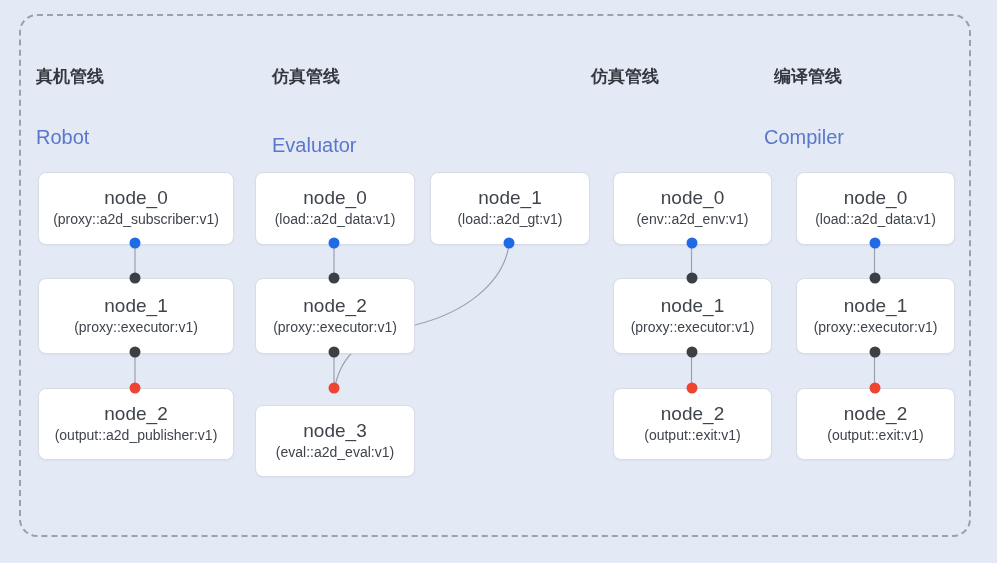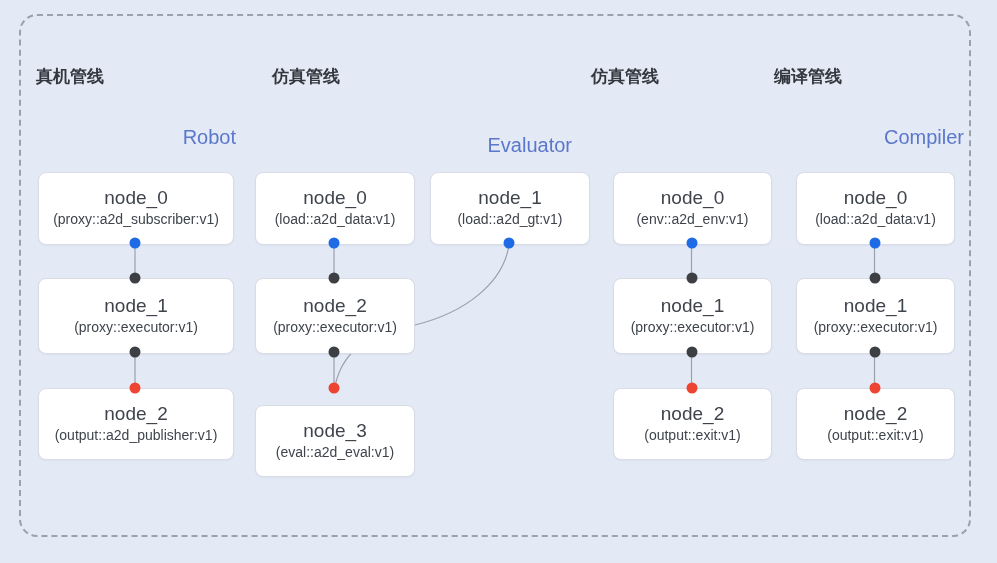--- a/index.html
+++ b/index.html
@@ -4,21 +4,21 @@
 <style>
   html,body{margin:0;padding:0;}
   body{font-family:"Liberation Sans","DejaVu Sans",sans-serif;}
   .canvas{position:relative;width:997px;height:563px;background:var(--background,#e4e9f6);overflow:hidden;}
   .dashed-frame{position:absolute;left:19px;top:14px;width:948px;height:519px;
     border:2px dashed var(--frame-dash,#9aa2ae);border-radius:18px;z-index:0;}
   .edges{position:absolute;left:0;top:0;width:997px;height:563px;z-index:1;}
   .edges line,.edges path{stroke:var(--edge,#9aa1ac);stroke-width:1.2;fill:none;}
   .title-zh{position:absolute;z-index:2;text-align:left;font-size:17px;font-weight:700;
     color:var(--title-zh,#33373e);height:22px;line-height:22px;}
-  .title-en{position:absolute;z-index:2;text-align:right;font-size:20px;font-weight:400;
+  .title-en{position:absolute;z-index:2;text-align:left;font-size:20px;font-weight:400;
     color:var(--title-en,#5b77cb);height:26px;line-height:26px;}
   .node-box{position:absolute;z-index:2;background:var(--node-bg,#ffffff);
     border:1px solid var(--node-border,#d8dce4);border-radius:8px;
     box-shadow:0 1px 2px rgba(60,70,110,0.05);
     display:flex;flex-direction:column;align-items:center;justify-content:center;gap:1px;}
   .node-name{font-size:19px;color:var(--node-text,#3f444c);line-height:20px;white-space:nowrap;}
   .node-detail{font-size:14px;color:var(--node-text,#3f444c);line-height:20px;white-space:nowrap;}
   .dot{position:absolute;z-index:3;width:11px;height:11px;border-radius:50%;transform:translate(-50%,-50%);}
   .dot-blue{background:var(--dot-blue,#1f6ae5);}
   .dot-black{background:var(--dot-black,#3c3f43);}

